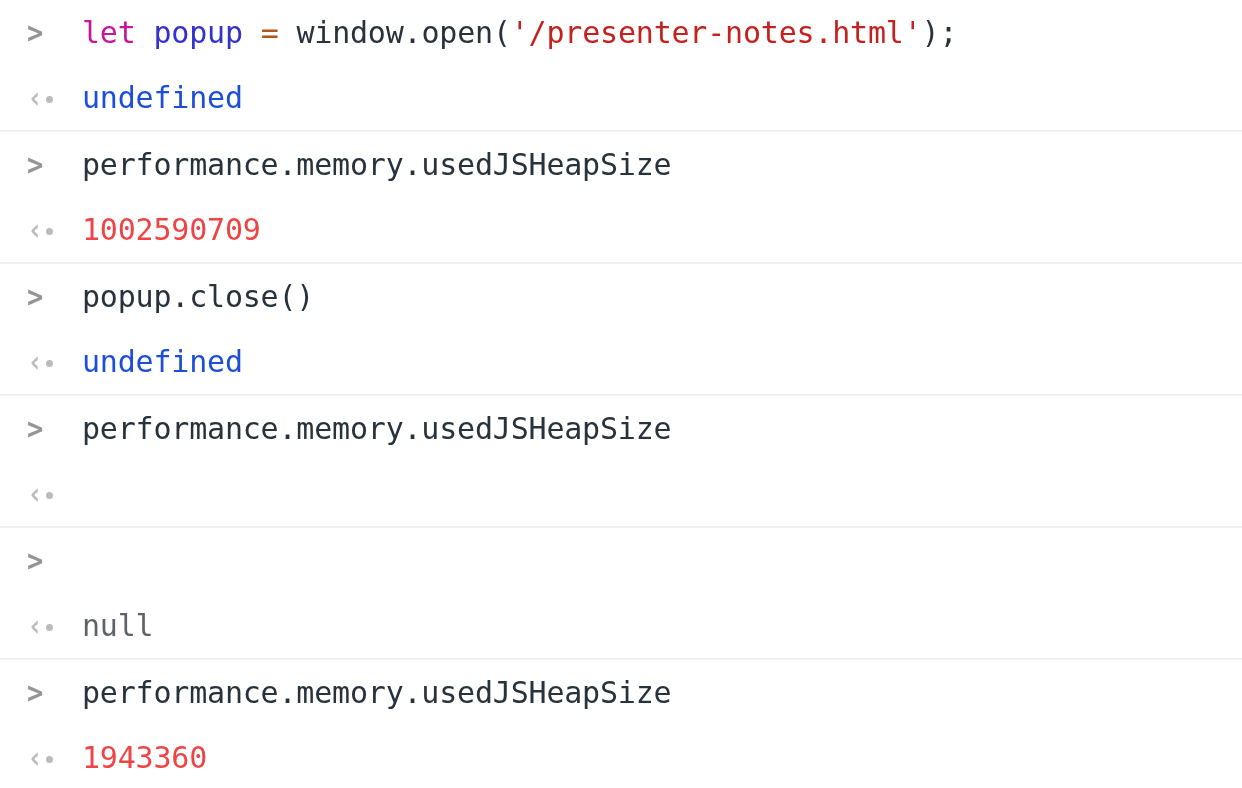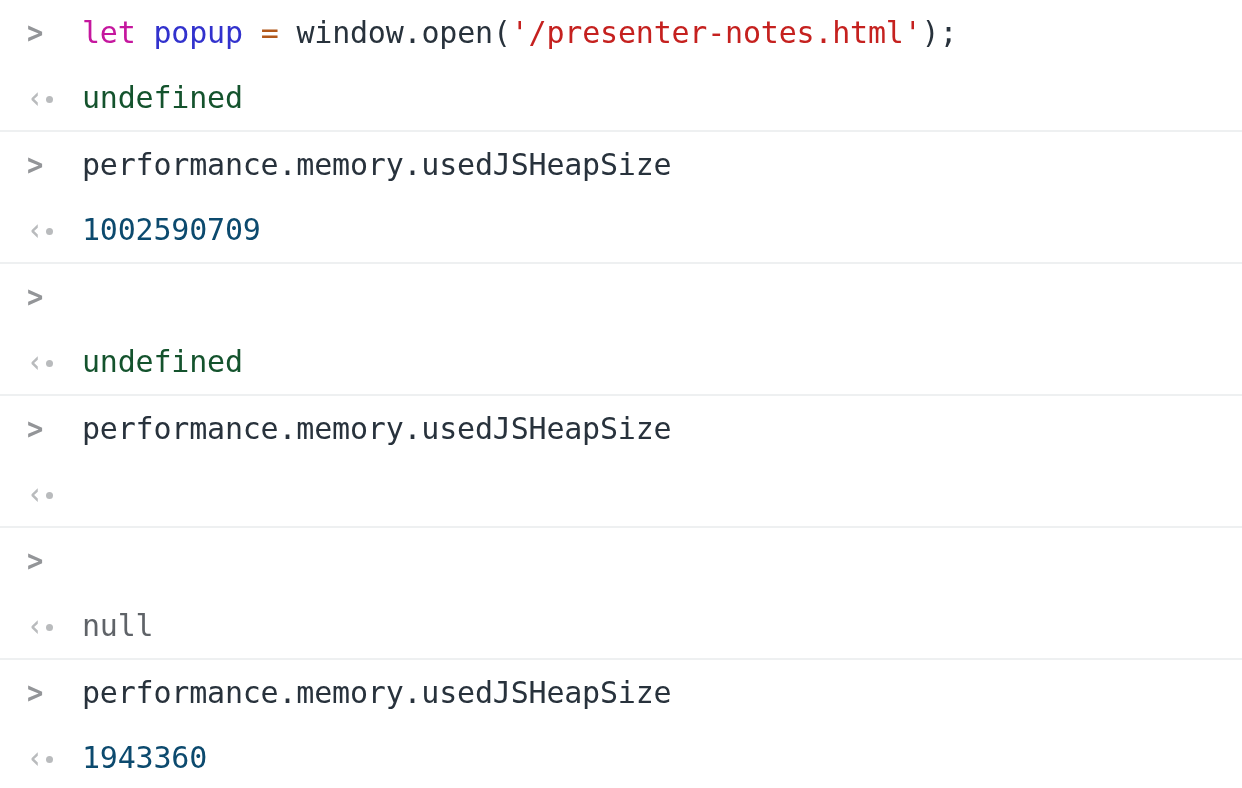--- a/index.html
+++ b/index.html
@@ -91,38 +91,38 @@
     white-space: pre;
   }
 
   .tok-plain    { color: #28323c; }
   .tok-keyword  { color: #c5179e; }
   .tok-variable { color: #3232cd; }
   .tok-operator { color: #b2581b; }
   .tok-string   { color: #c5211f; }
   .tok-punct    { color: #28323c; }
 
-  .out-undef  { color: #14532d; }
+  .out-undef  { color: #1d4ed8; }
   .out-null   { color: #5f6368; }
-  .out-number { color: #0c4a6e; }
+  .out-number { color: #ef4444; }
 </style>
 </head>
 <body>
 
 <div id="console">
     <div class="group">
       <div class="row row-input"><div class="gutter prompt-in"><span class="chev">&gt;</span></div><div class="code"><span class="tok-keyword">let</span><span class="tok-plain"> </span><span class="tok-variable">popup</span><span class="tok-plain"> </span><span class="tok-operator">=</span><span class="tok-plain"> </span><span class="tok-plain">window.open(</span><span class="tok-string">'/presenter-notes.html'</span><span class="tok-punct">);</span></div></div>
       <div class="row row-output"><div class="gutter prompt-out"><span class="chev">‹</span><span class="dot"></span></div><div class="code out-undef">undefined</div></div>
     </div>
     <div class="group">
       <div class="row row-input"><div class="gutter prompt-in"><span class="chev">&gt;</span></div><div class="code"><span class="tok-plain">performance.memory.usedJSHeapSize</span></div></div>
       <div class="row row-output"><div class="gutter prompt-out"><span class="chev">‹</span><span class="dot"></span></div><div class="code out-number">1002590709</div></div>
     </div>
     <div class="group">
-      <div class="row row-input"><div class="gutter prompt-in"><span class="chev">&gt;</span></div></div>
+      <div class="row row-input"><div class="gutter prompt-in"><span class="chev">&gt;</span></div><div class="code"><span class="tok-plain">popup.close()</span></div></div>
       <div class="row row-output"><div class="gutter prompt-out"><span class="chev">‹</span><span class="dot"></span></div><div class="code out-undef">undefined</div></div>
     </div>
     <div class="group">
       <div class="row row-input"><div class="gutter prompt-in"><span class="chev">&gt;</span></div><div class="code"><span class="tok-plain">performance.memory.usedJSHeapSize</span></div></div>
       <div class="row row-output"><div class="gutter prompt-out"><span class="chev">‹</span><span class="dot"></span></div></div>
     </div>
     <div class="group">
       <div class="row row-input"><div class="gutter prompt-in"><span class="chev">&gt;</span></div></div>
       <div class="row row-output"><div class="gutter prompt-out"><span class="chev">‹</span><span class="dot"></span></div><div class="code out-null">null</div></div>
     </div>

